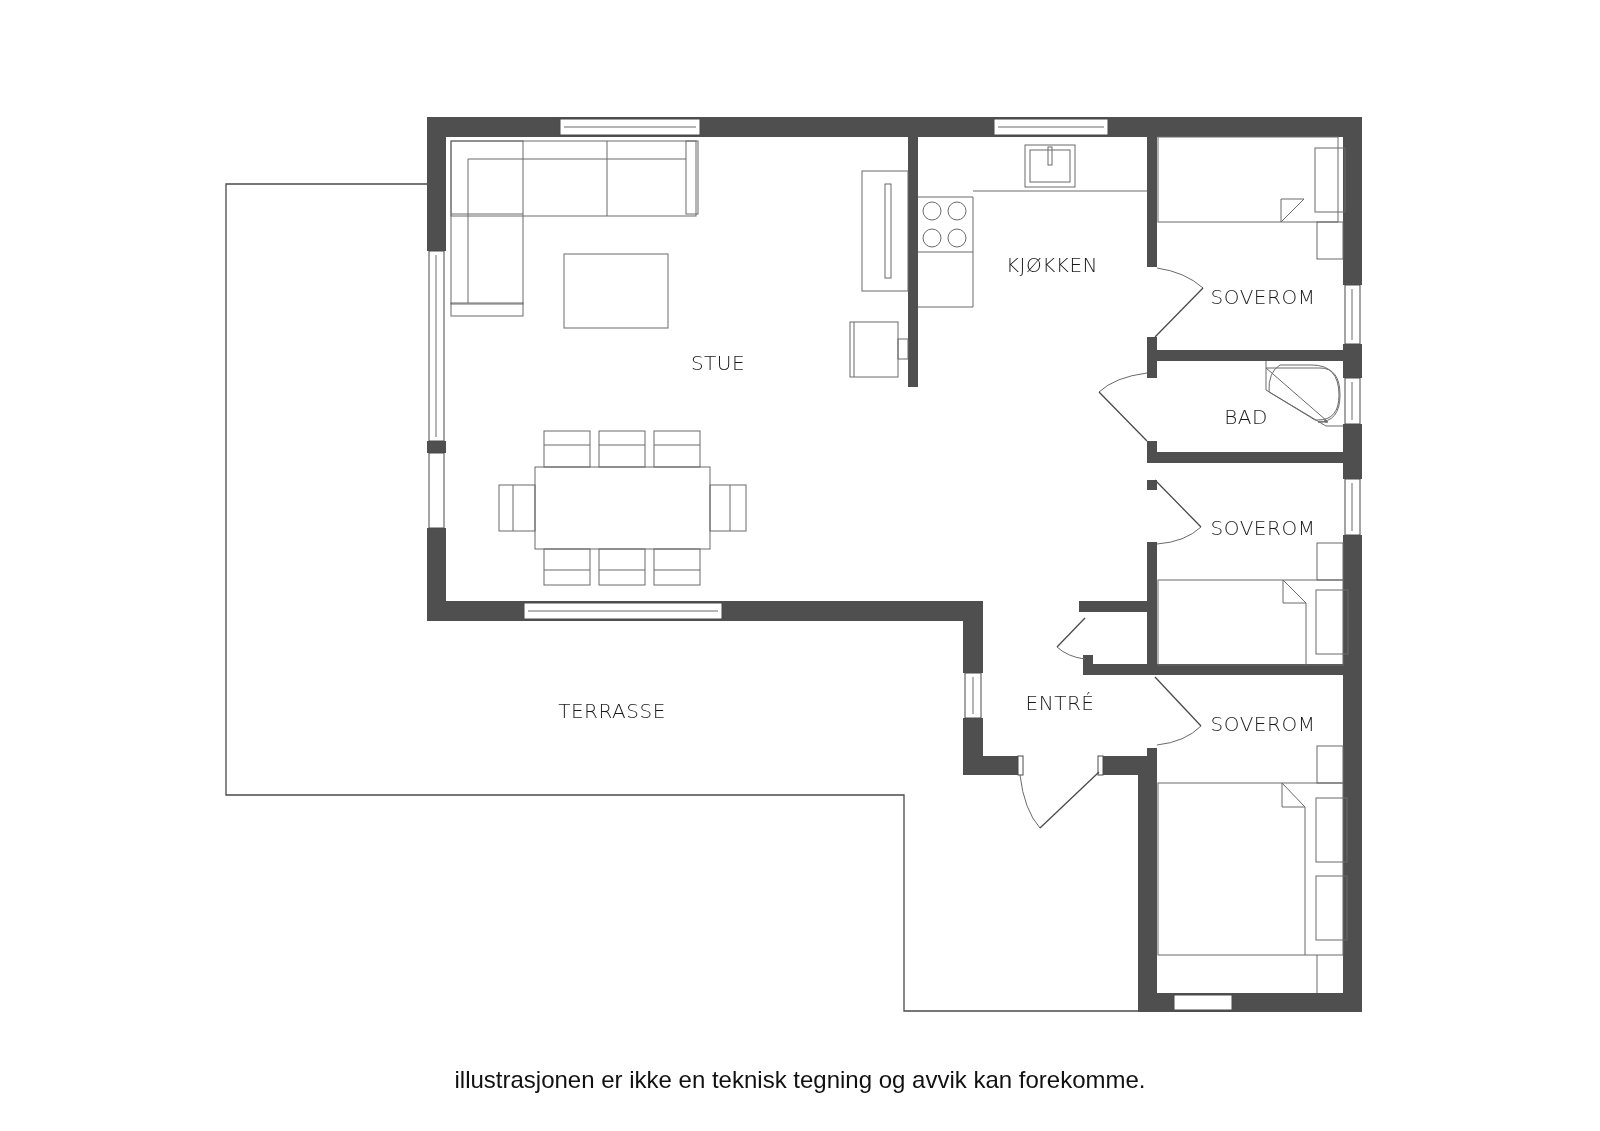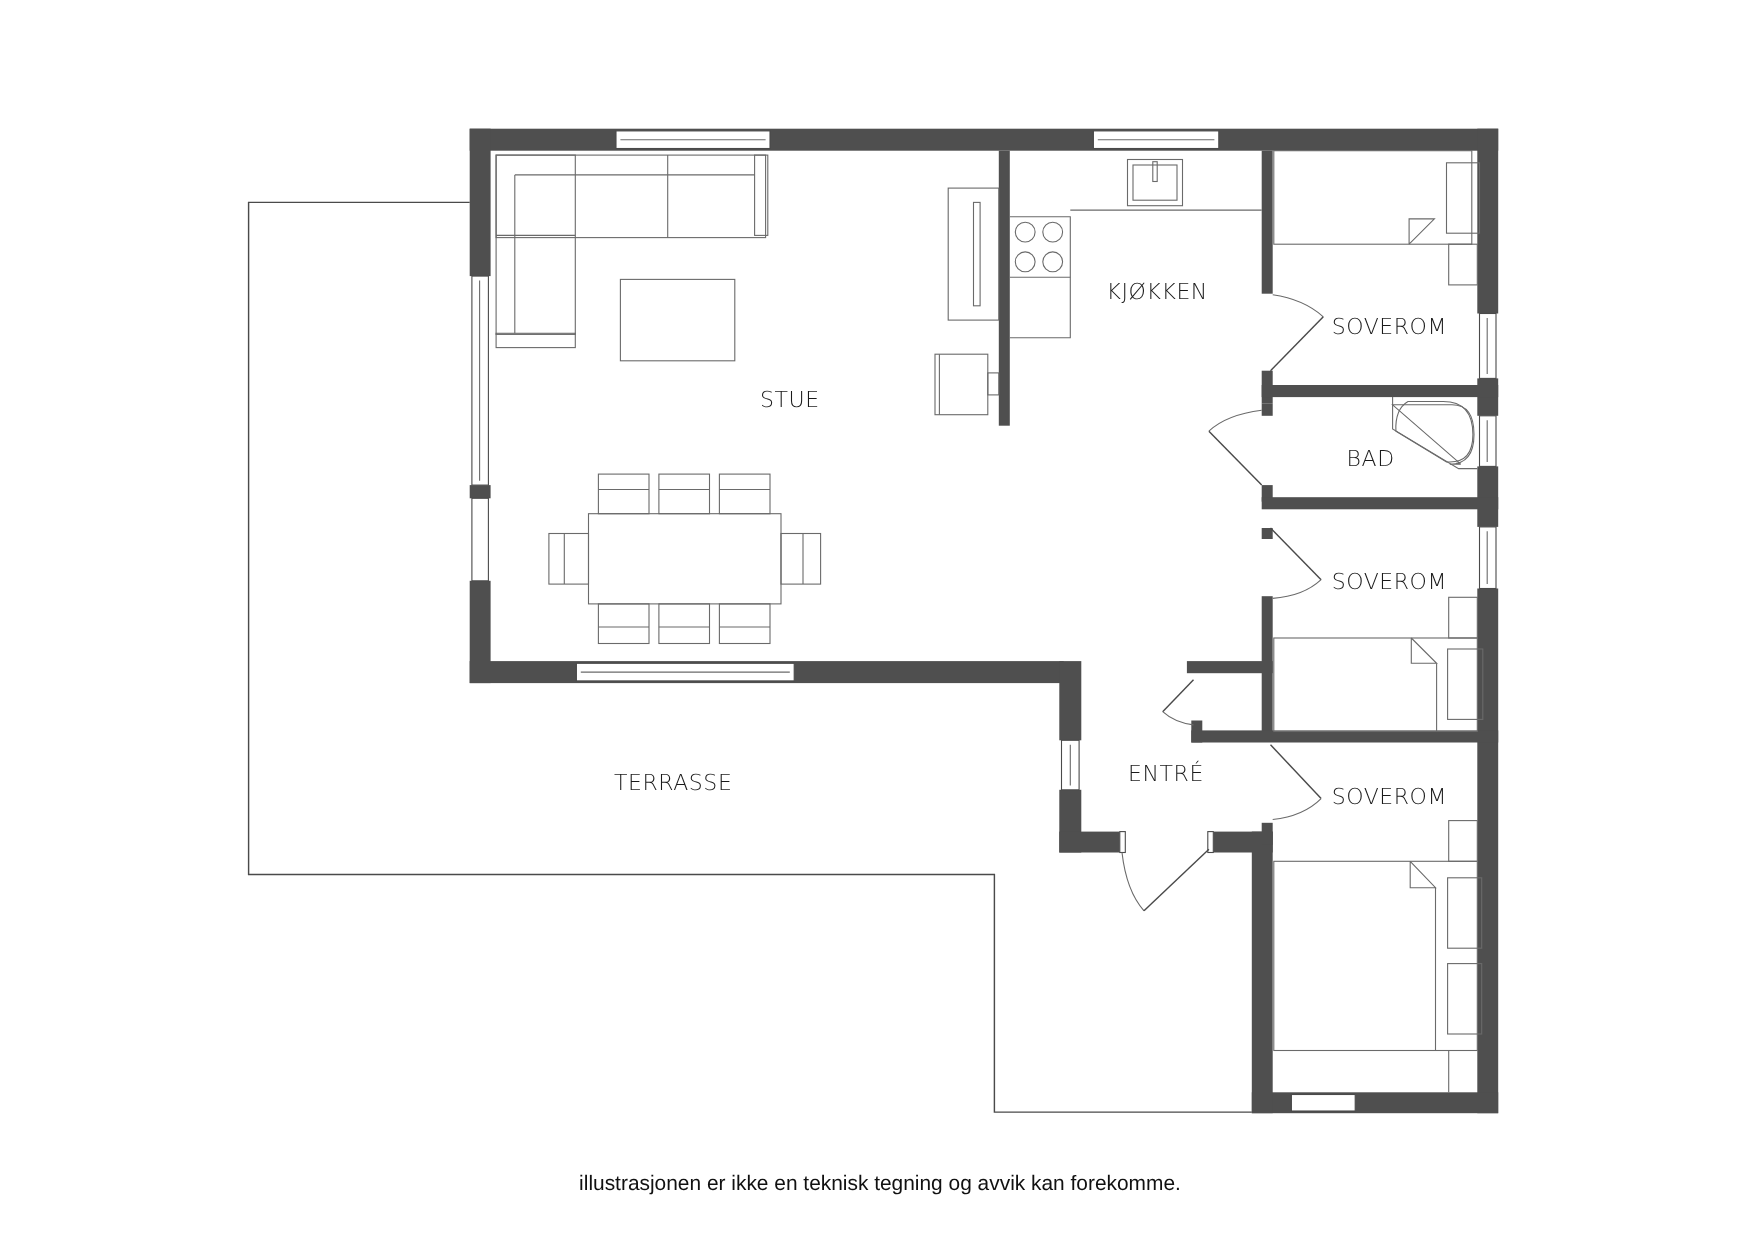--- a/index.html
+++ b/index.html
@@ -4,21 +4,21 @@
 <style>
   html, body { margin:0; padding:0; background:#ffffff; }
   body { width:1600px; height:1131px; position:relative; overflow:hidden; font-family:"DejaVu Sans", sans-serif; }
   #plan { position:absolute; left:0; top:0; width:1600px; height:1131px; }
   .wall { fill:#4f4f4f; }
   .line { fill:none; stroke:#4a4a4a; stroke-width:1.3; }
   .thin { fill:none; stroke:#6a6a6a; stroke-width:1; }
   .win { fill:#ffffff; stroke:#4a4a4a; stroke-width:1; }
   .door { fill:#ffffff; stroke:#4a4a4a; stroke-width:1; }
   .room-label { font-family:"DejaVu Sans", sans-serif; font-size:20px; fill:#1a1a1a; letter-spacing:0.5px; font-weight:300; }
-  .disclaimer { position:absolute; left:0; width:1600px; top:1066px; text-align:center; font-family:"Liberation Sans", sans-serif; font-size:19px; color:#111; }
+  .disclaimer { position:absolute; left:0; width:1600px; top:1066px; text-align:center; font-family:"Liberation Sans", sans-serif; font-size:24px; color:#111; }
 </style>
 </head>
 <body>
 
 <svg id="plan" viewBox="0 0 1600 1131" xmlns="http://www.w3.org/2000/svg">
 
   <g>
     <polyline class="line" points="427,184 226,184 226,795 904,795 904,1011 1138,1011"></polyline>
   </g>
 

